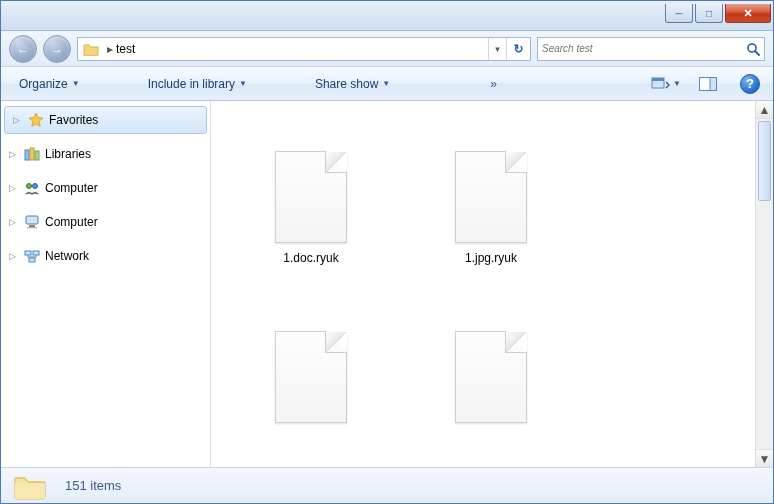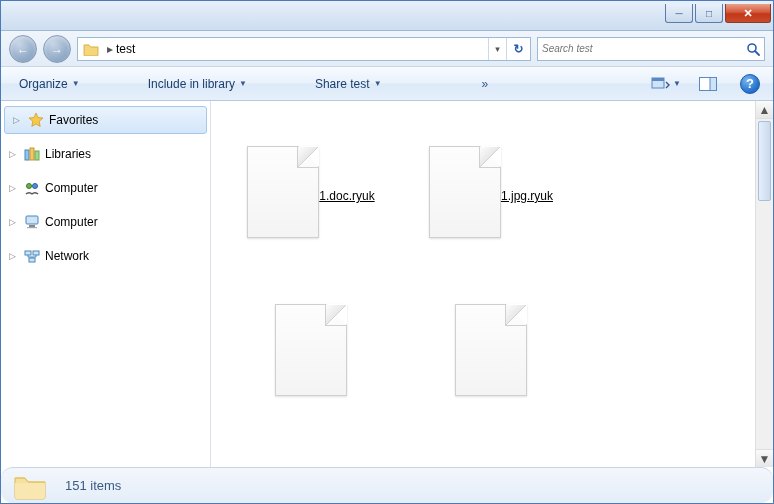--- a/index.html
+++ b/index.html
@@ -42,34 +42,34 @@
 .body { display: flex; height: 366px; }
 .sidebar { width: 210px; border-right: 1px solid #d9e1ec; background: #fff; }
 .tree-item { height: 28px; display: flex; align-items: center; padding: 0 6px 0 8px; gap: 4px; cursor: default; margin: 6px 0; }
 .tree-item.selected { background: linear-gradient(to bottom, #eaf3fd, #d3e6fa); border: 1px solid #a8c8ea; border-radius: 3px; margin: 5px 3px; }
 .expander { width: 10px; color: #888; font-size: 9px; }
 .tree-icon { width: 18px; height: 16px; display: flex; align-items: center; justify-content: center; }
 .tree-label { color: #000; }
 
 .content { flex: 1; background: #fff; position: relative; display: flex; }
 .file-grid { flex: 1; padding: 14px 10px 10px 20px; display: flex; flex-wrap: wrap; align-content: flex-start; gap: 8px 20px; overflow: hidden; }
-.file-item { width: 160px; height: 150px; display: flex; flex-direction: row; align-items: center; justify-content: center; cursor: default; padding-top: 4px; text-decoration: underline; }
+.file-item { width: 160px; height: 150px; display: flex; flex-direction: column; align-items: center; justify-content: flex-end; cursor: default; padding-top: 4px; }
 .doc-icon { width: 72px; height: 92px; background: linear-gradient(to bottom, #fdfdfd, #f4f4f4); border: 1px solid #cfcfcf; position: relative; box-shadow: 0 1px 2px rgba(0,0,0,.12); }
 .doc-icon::after { content: ""; position: absolute; top: 0; right: 0; width: 20px; height: 20px; background: linear-gradient(135deg, #fdfdfd 0%, #e8e8e8 48%, #d2d2d2 50%, transparent 51%); border-bottom: 1px solid #cfcfcf; border-left: 1px solid #cfcfcf; }
 .doc-icon::before { content: ""; position: absolute; top: -1px; right: -1px; width: 21px; height: 21px; background: #fff; clip-path: polygon(100% 0, 100% 100%, 0 0); }
 .file-label { margin-top: 8px; color: #000; text-align: center; }
 
 .vscroll { width: 18px; background: #f0f0f0; border-left: 1px solid #dedede; display: flex; flex-direction: column; }
 .sarrow { height: 18px; display: flex; align-items: center; justify-content: center; background: linear-gradient(to bottom, #fafafa, #e6e6e6); border-bottom: 1px solid #dedede; font-size: 8px; color: #555; }
 .sarrow.down { border-top: 1px solid #dedede; border-bottom: none; }
 .sthumb { height: 80px; margin: 2px; background: linear-gradient(to right, #e6eefb, #c9daee); border: 1px solid #a8bfd8; border-radius: 2px; }
 .strack { flex: 1; }
 
 
-.statusbar { height: 36px; background: linear-gradient(to bottom, #f3f7fc, #e4edf8); border-top: 1px solid #c9d6e8; display: flex; align-items: center; padding: 0 12px; gap: 18px; border-radius: 12px; }
+.statusbar { height: 36px; background: linear-gradient(to bottom, #f3f7fc, #e4edf8); border-top: 1px solid #c9d6e8; display: flex; align-items: center; padding: 0 12px; gap: 18px; }
 .status-folder { width: 34px; height: 28px; }
 .status-text { color: #3b5a84; font-size: 13px; }
 
 
 svg { display: block; }
 </style>
 </head>
 <body>
 
 <div class="titlebar">
@@ -126,21 +126,21 @@
       <span>Organize</span>
       <span class="dd">▼</span>
     </div>
   <div class="tb-gap"></div>
   <div class="tb-item">
       <span>Include in library</span>
       <span class="dd">▼</span>
     </div>
   <div class="tb-gap"></div>
   <div class="tb-item">
-      <span>Share test</span>
+      <span>Share show</span>
       <span class="dd">▼</span>
     </div>
   <div class="tb-gap"></div>
   <div class="tb-gap"></div>
   <div class="tb-chev"><span>»</span></div>
   <div class="tb-spacer"></div>
   <div class="tb-icon">
     <span>
         <svg width="20" height="16" viewBox="0 0 20 16">
           <rect x="1" y="2" width="12" height="10" fill="#cde3f8" stroke="#5a88c0"></rect>

